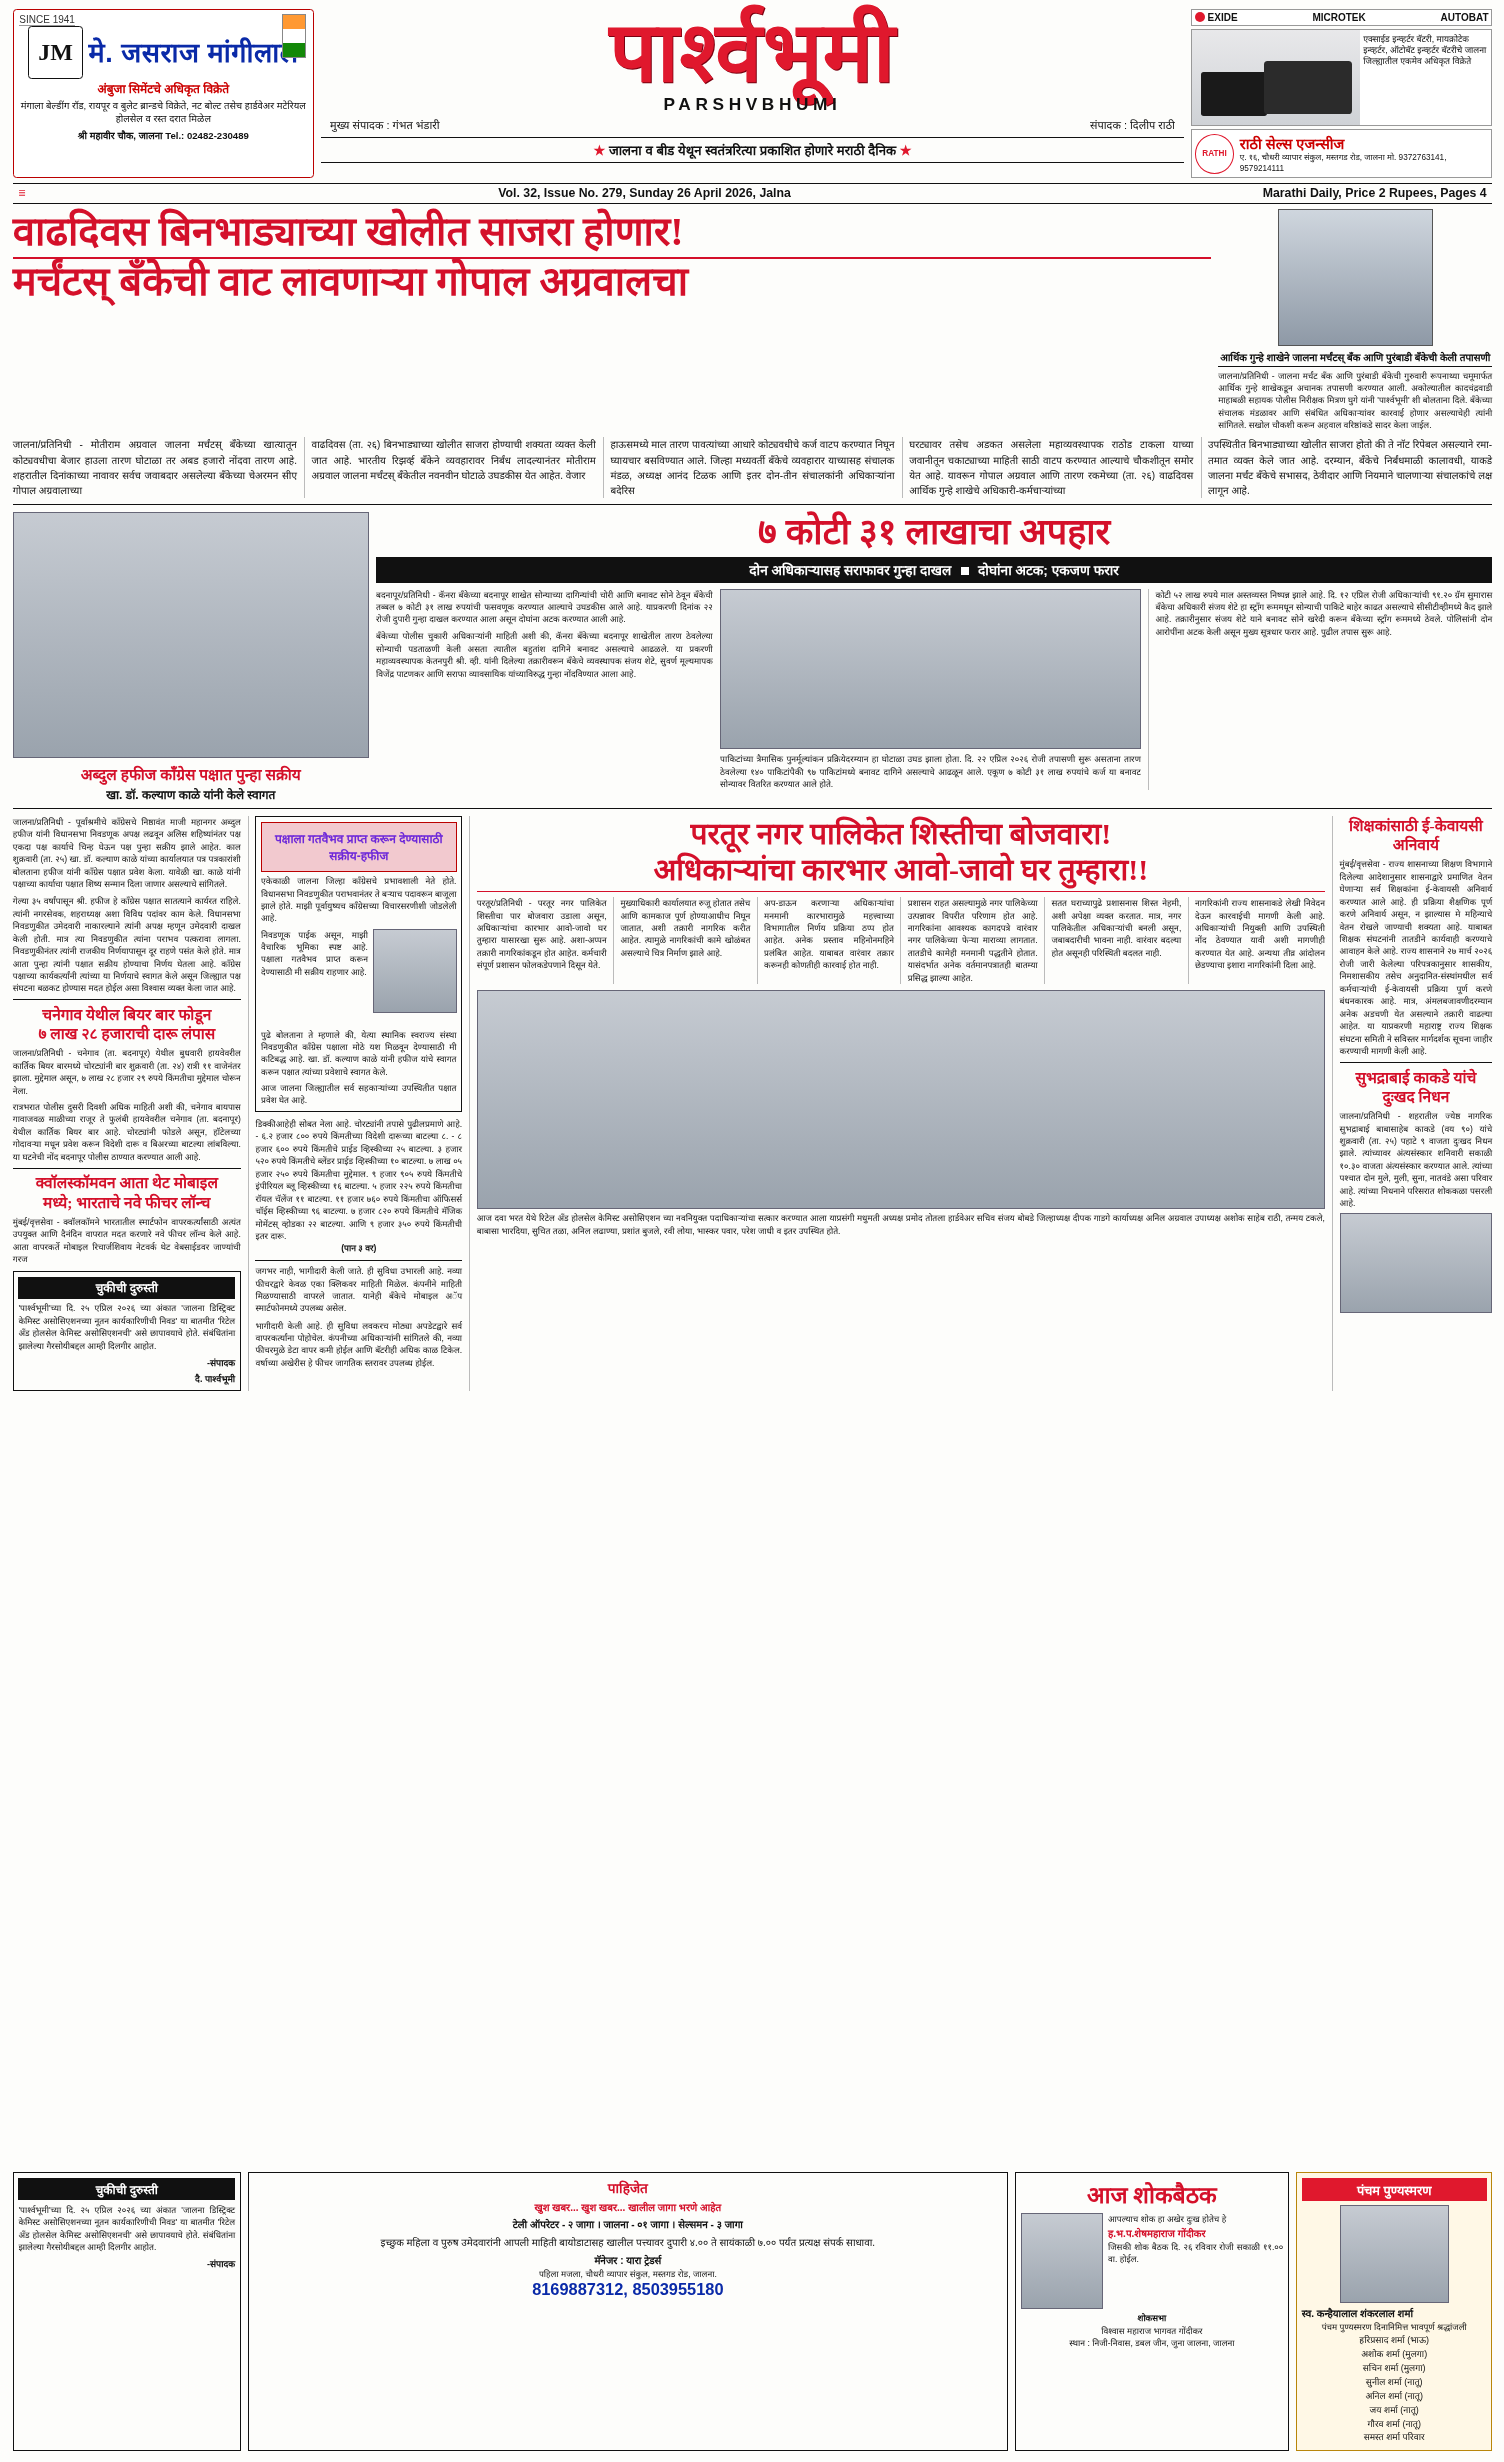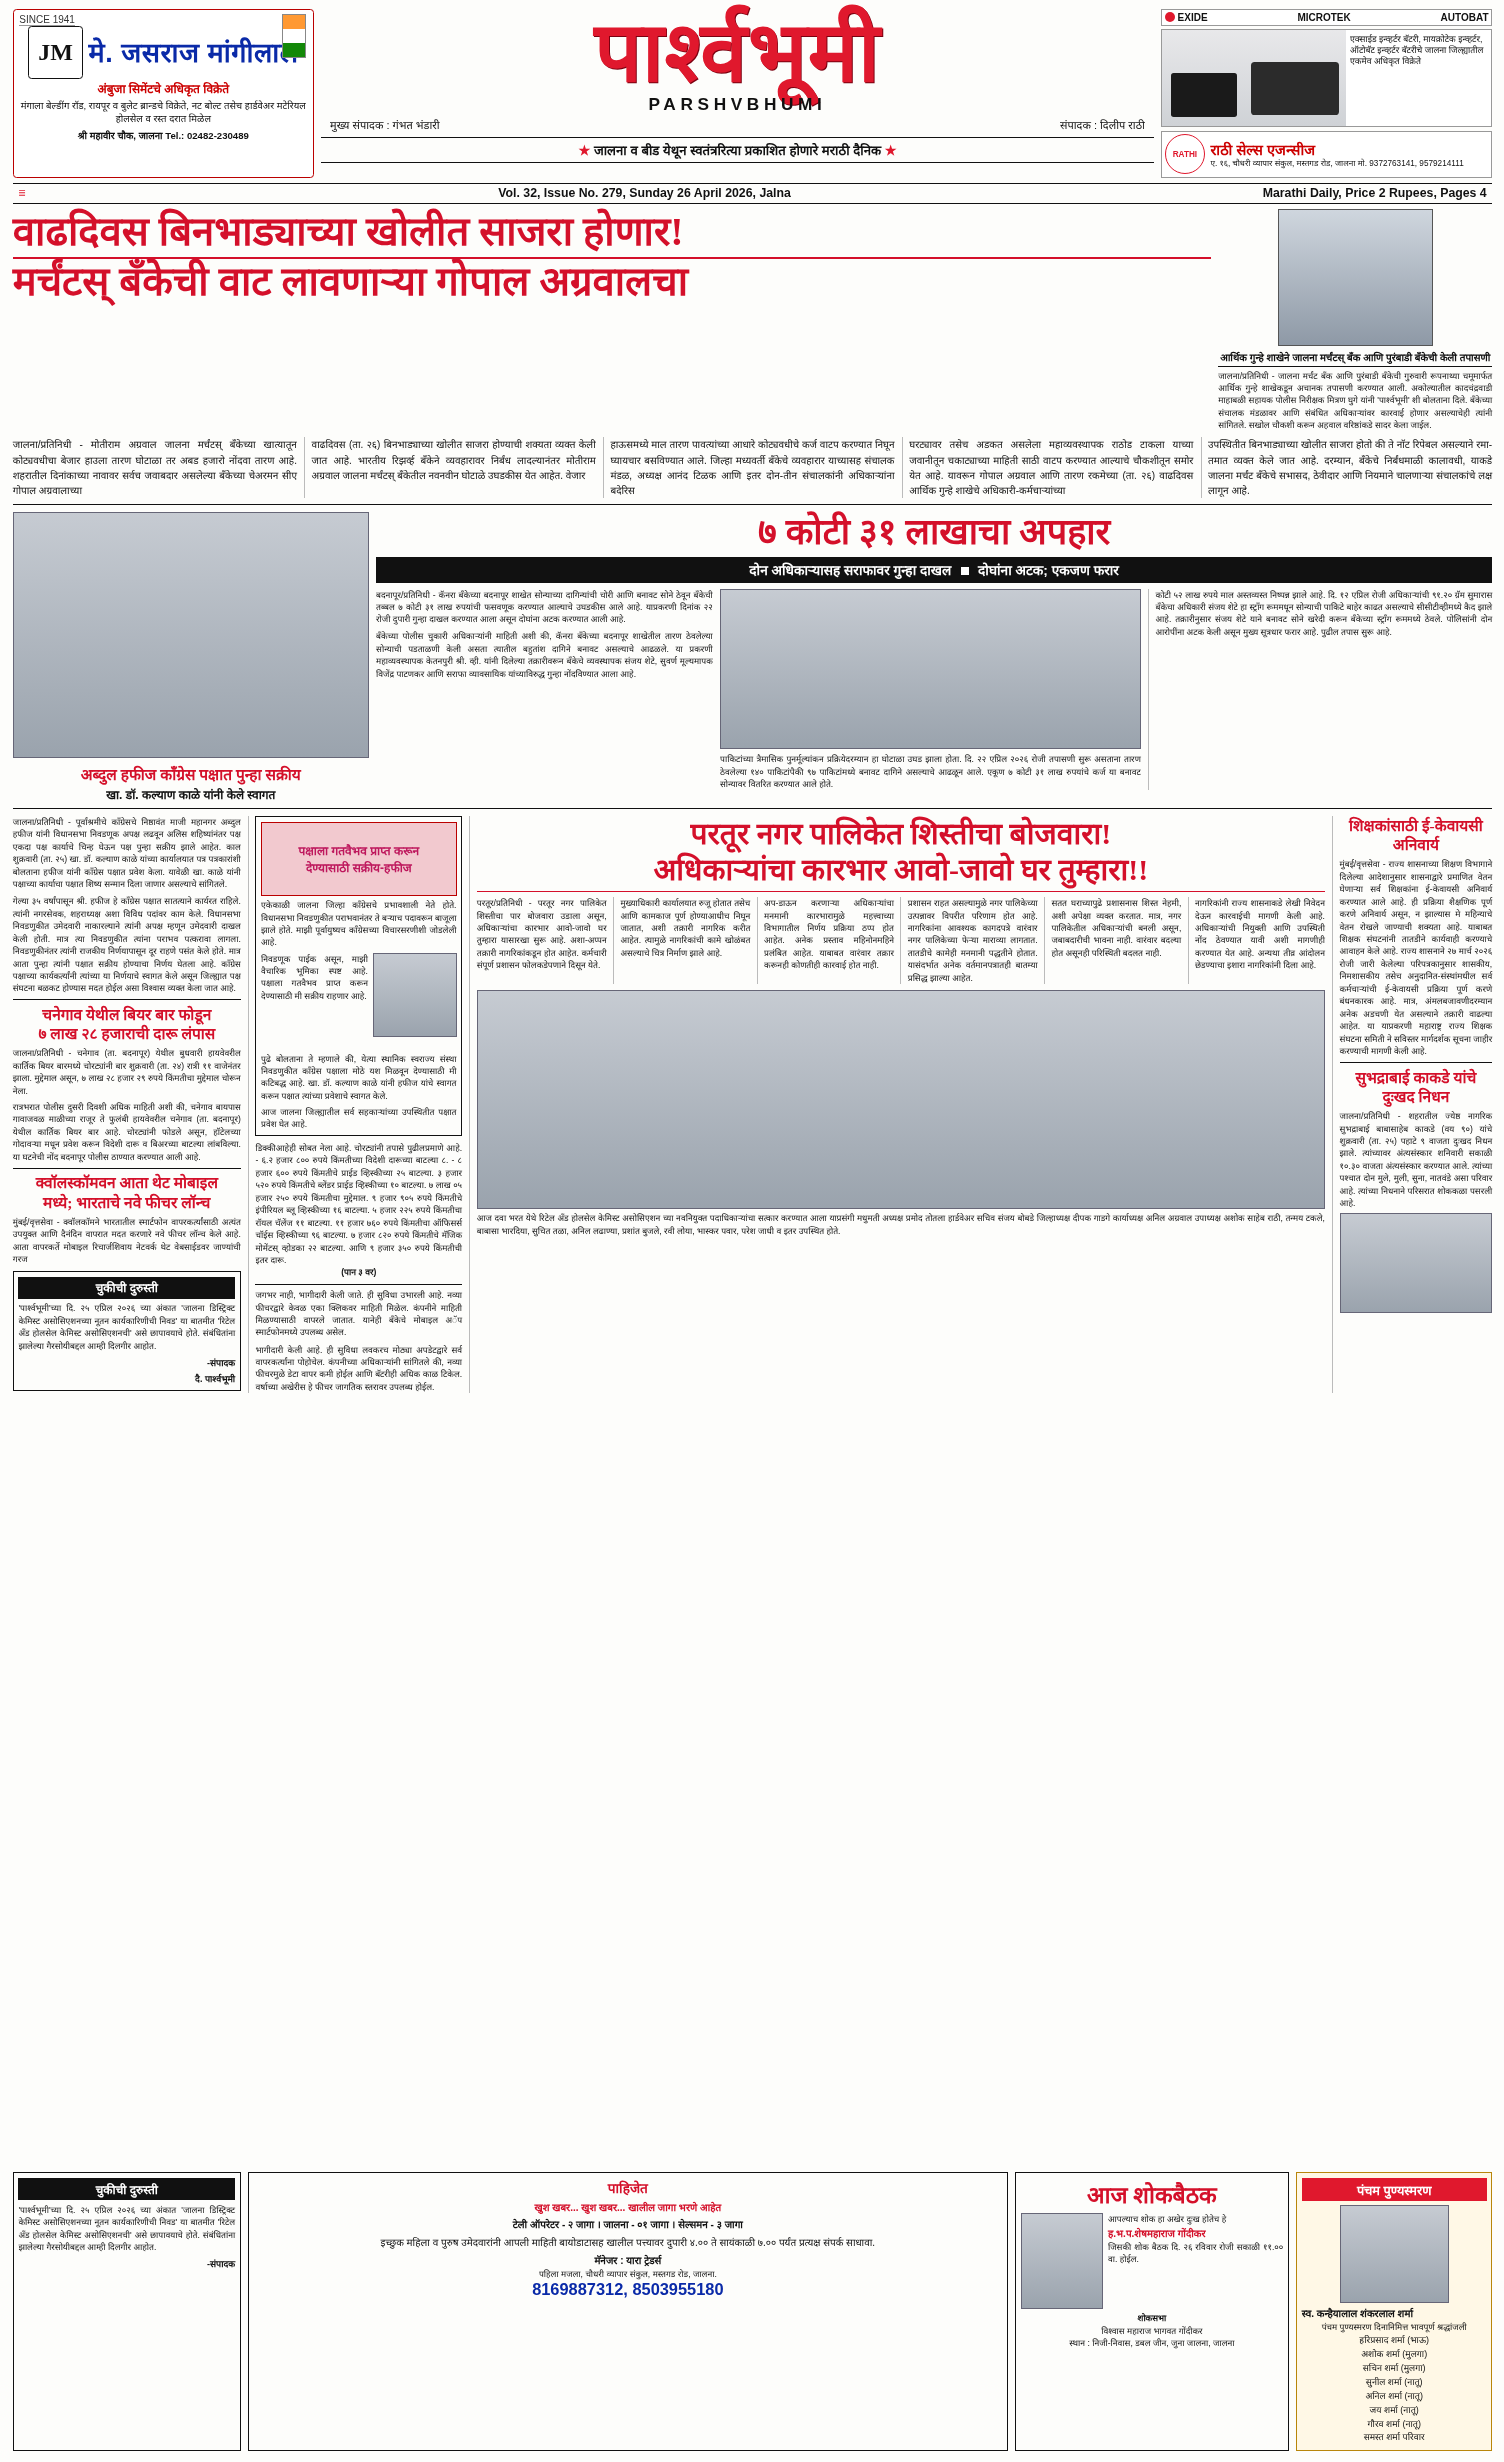--- a/index.html
+++ b/index.html
@@ -46,21 +46,21 @@
     text-shadow:0.9px 0.9px 0 #7a0010;
   }
   .mh-title-en { font-size:17.3px; font-weight:bold; letter-spacing:4.6px; margin-top:1.8px;}
   .mh-eds { display:flex; justify-content:space-between; font-size:11px; padding:0 9px; margin-top:1.8px;}
   .mh-strapline {
     margin-top:5.5px; font-size:13.2px; font-weight:bold;
     border-top:1.8px solid #111; border-bottom:1.8px solid #111; padding:2.7px 0;
   }
   .mh-strap-dot { color:#e0182d; }
 
-  .mh-right { width:331px; display:flex; flex-direction:column; gap:3.6px;}
+  .mh-right { width:301px; display:flex; flex-direction:column; gap:3.6px;}
   .ad-brands { display:flex; gap:3.6px; align-items:center; justify-content:space-between;
     border:0.9px solid #999; padding:1.8px 2.7px; background:#fff;}
   .ad-brand { font-size:10px; font-weight:bold; display:flex; align-items:center; gap:2.7px;}
   .ad-dot { width:10px;height:10px;border-radius:50%;background:#e0182d;display:inline-block;}
   .ad-body { border:0.9px solid #999; flex:1; display:flex; background:#fff;}
   .ad-pic { width:56%; background:linear-gradient(#e8e8ea,#cfd2d6); position:relative;}
   .ad-batt { position:absolute; left:9px; bottom:9px; width:66px;height:44px;background:#1a1a1a;border-radius:2.7px;}
   .ad-inv { position:absolute; right:7.3px; bottom:11px; width:88px;height:53px;background:#2b2b2b;border-radius:3.6px;}
   .ad-txt { flex:1; font-size:8.7px; padding:3.6px; line-height:1.3;}
   .ad-bottom { border:0.9px solid #999; padding:2.7px; display:flex; align-items:center; gap:5.5px; background:#fff;}
@@ -112,22 +112,22 @@
 
   
   .mid { display:flex; gap:7.3px; margin-top:7.3px; }
   .band-head {
     font-family:"Liberation Serif", serif; color:#d4102a; font-weight:bold;
     font-size:15.5px; text-align:center; line-height:1.25;
   }
   .band-sub { font-size:12px; font-weight:bold; text-align:center; margin-top:1.8px;}
   .boxed { border:1.8px solid #111; padding:4.6px; }
   .box-title {
-    background:#f2c9cf; border:0.9px solid #b00; color:#be185d;
-    font-weight:bold; font-size:12px; text-align:center; padding:19px;
+    background:#f2c9cf; border:0.9px solid #b00; color:#6d28d9;
+    font-weight:bold; font-size:12px; text-align:center; padding:7px;
   }
   .small { font-size:10px; line-height:1.5; text-align:justify;}
   .tiny { font-size:8.6px; line-height:1.45; text-align:justify;}
 
   .partur-head {
     font-family:"Liberation Serif", serif; color:#d4102a; font-weight:bold;
     font-size:30px; line-height:1.2; text-align:center;
   }
   .sep-line{border-bottom:1.8px solid #d4102a; margin:2.7px 0 5.5px;}
 

